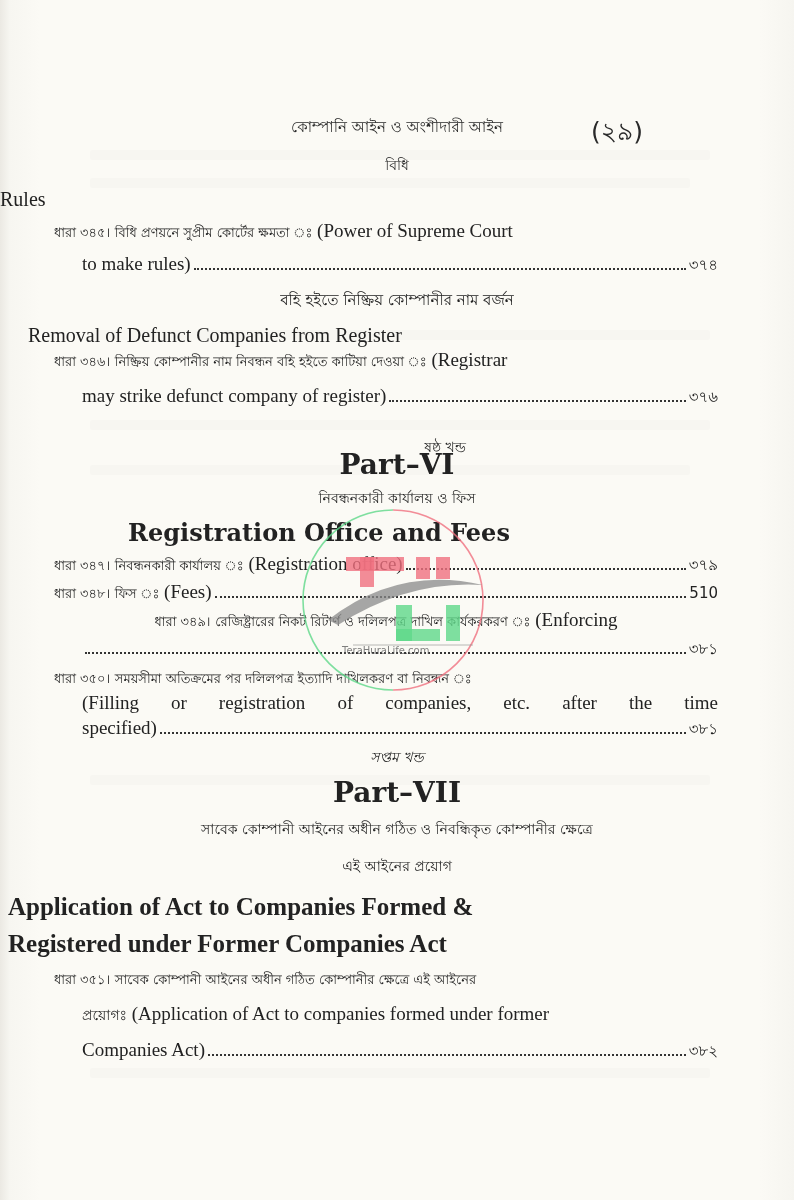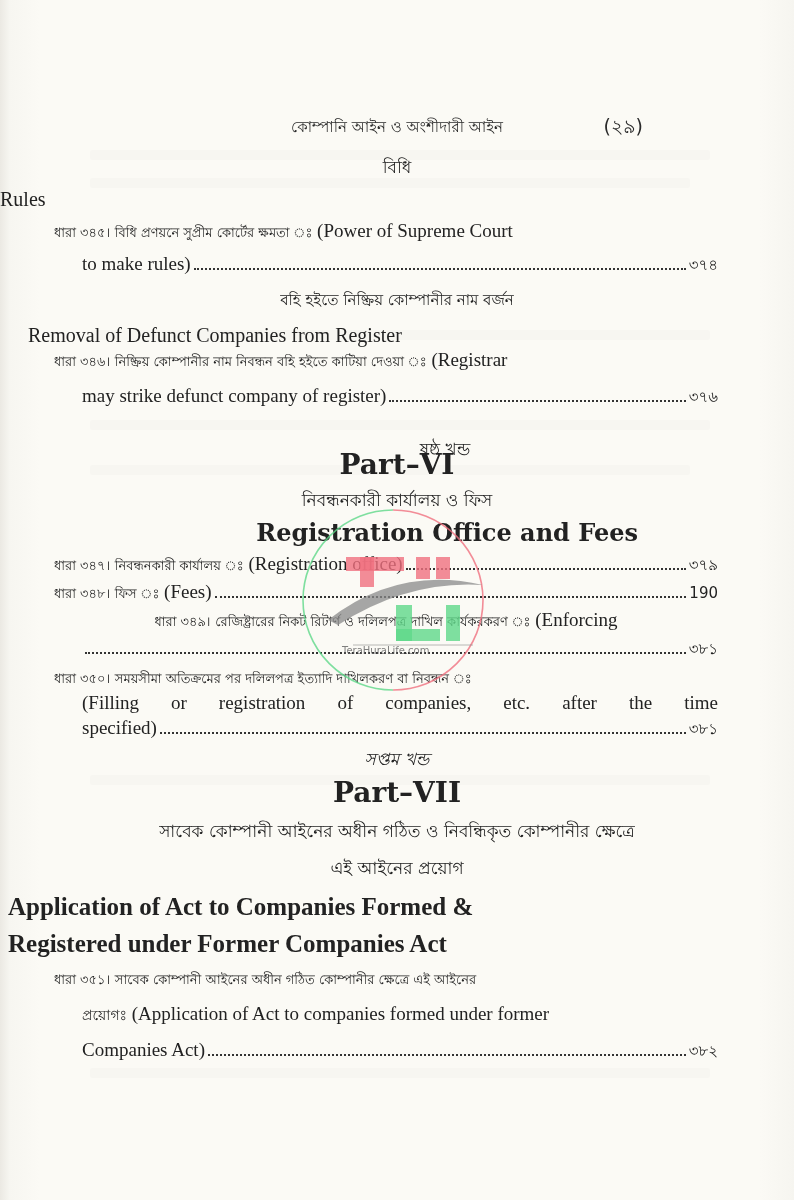--- a/index.html
+++ b/index.html
@@ -40,30 +40,30 @@
       text-align: center;
       font-family: "DejaVu Sans", sans-serif;
       font-size: 15px;
       top: 3px;
       color: #2a2a2a;
     }
     .page-number {
       position: absolute;
       right: 81px;
       top: 0;
-      font-size: 19px;
+      font-size: 25px;
       font-family: "DejaVu Sans", sans-serif;
       color: #2a2a2a;
     }
     .heading-bn {
       position: absolute;
       left: 0; width: 794px;
       text-align: center;
       font-family: "DejaVu Sans", sans-serif;
-      font-size: 17px;
+      font-size: 14px;
       color: #222;
     }
     .heading-en {
       position: absolute;
       left: 0; width: 794px;
       text-align: left;
       font-weight: normal;
       font-size: 20px;
       color: #222;
     }
@@ -72,21 +72,21 @@
       left: 0; width: 794px;
       text-align: center;
       font-weight: bold;
       font-size: 28px;
       font-family: "DejaVu Serif", serif;
       color: #222;
     }
     .section-title-en {
       position: absolute;
       left: 0; width: 638px;
-      text-align: right;
+      text-align: center;
       font-weight: bold;
       font-size: 24px;
       font-family: "DejaVu Serif", serif;
       color: #222;
     }
     .big-title-en {
       position: absolute;
       left: 8px; width: 794px;
       text-align: left;
       font-weight: bold;
@@ -196,21 +196,21 @@
     <span>(Registration office)</span>
     <span class="leader"></span>
     <span class="pg">৩৭৯</span>
   </div>
 
   <div class="entry-line first dotted" style="top:580px;">
     <span class="bn">ধারা ৩৪৮।</span>&nbsp;
     <span class="bn">ফিস ঃ</span>&nbsp;
     <span>(Fees)</span>
     <span class="leader"></span>
-    <span class="pg">190</span>
+    <span class="pg">510</span>
   </div>
 
   <div class="entry-line first" style="top:608px;text-align:center;">
     <span class="bn">ধারা ৩৪৯।</span>
     <span class="bn">রেজিষ্ট্রারের নিকট রিটার্ণ ও দলিলপত্র দাখিল কার্যকরকরণ ঃ</span>
     <span>(Enforcing</span>
   </div>
   <div class="entry-line cont dotted" style="top:637px;">
     <span class="leader"></span>
     <span class="pg">৩৮১</span>

